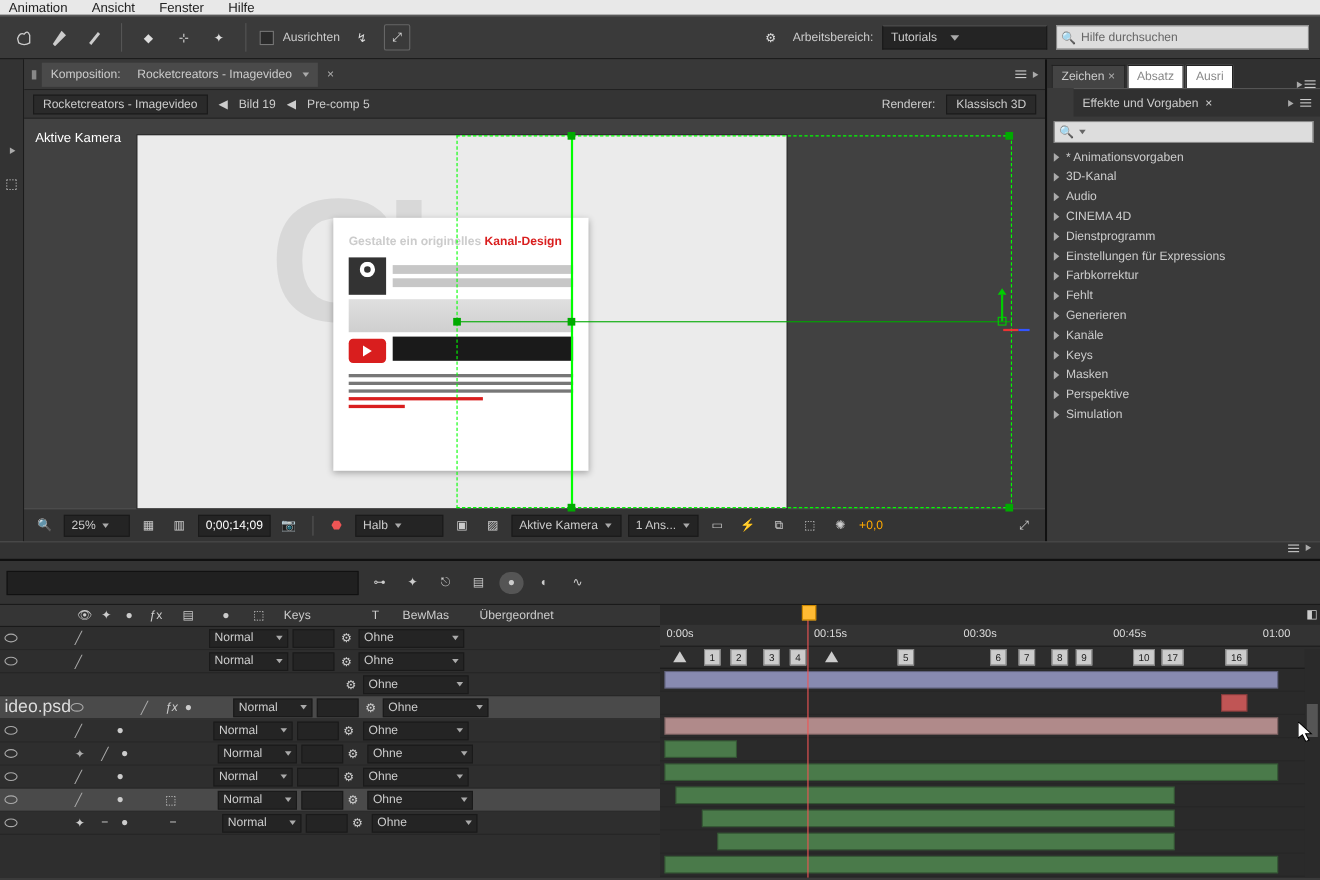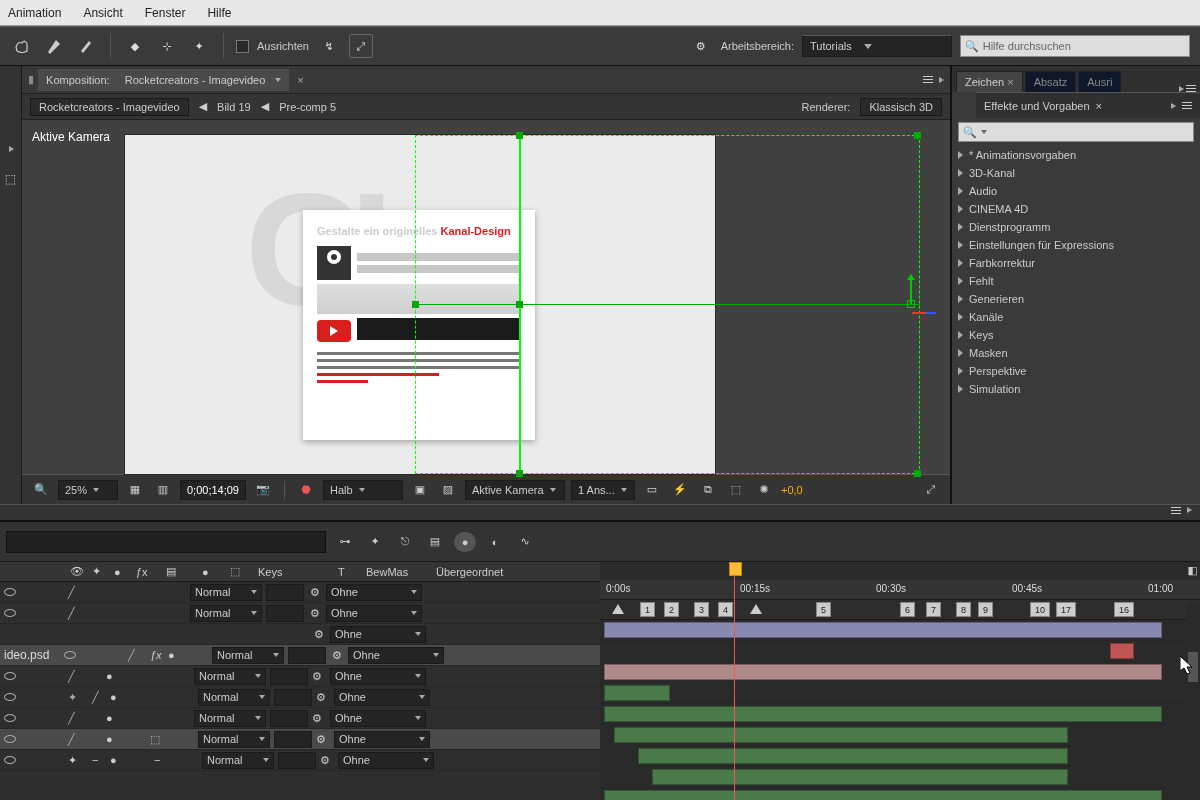--- a/index.html
+++ b/index.html
@@ -1,18 +1,18 @@
 <!DOCTYPE html>
 <html><head>
 <meta charset="utf-8">
 <style>
 * { margin:0; padding:0; box-sizing:border-box; font-family:Tahoma,Arial,sans-serif; font-size:11px; color:#ccc; }
 body { background:#3a3a3a; width:1200px; height:800px; overflow:hidden; user-select:none; }
 .row { display:flex; align-items:center; }
-.menubar { background:#e8e8e8; height:26px; padding:0 8px; gap:22px; display:flex; align-items:center; border-bottom:1px solid #999;}
+.menubar { background:#e8e8e8; height:14px; padding:0 8px; gap:22px; display:flex; align-items:center; border-bottom:1px solid #999;}
 .menubar span { color:#222; font-size:12px; }
 .toolbar { background:#3a3a3a; height:40px; padding:0 10px; gap:8px; display:flex; align-items:center; border-bottom:1px solid #101010; border-top:1px solid #5a5a5a;}
 .tbtn { width:24px; height:24px; display:flex; align-items:center; justify-content:center; color:#ddd; }
 .sep { width:1px; height:26px; background:#555; margin:0 4px; }
 .check { width:13px; height:13px; border:1px solid #777; background:#2a2a2a; display:inline-block; }
 .dropdown { background:#242424; border:1px solid #1a1a1a; border-top:1px solid #555; height:22px; display:flex; align-items:center; padding:0 7px; gap:6px; position:relative; }
 .dropdown::after { content:""; border-left:4px solid transparent; border-right:4px solid transparent; border-top:5px solid #aaa; margin-left:6px; }
 .search { background:#ddd; border:1px solid #888; height:22px; display:flex; align-items:center; padding:0 4px; gap:4px; color:#555; }
 .search span { color:#666; }
 .main { display:flex; height:438px; }
@@ -43,21 +43,21 @@
 .axis-x { position:absolute; width:24px; height:2px; }
 .axis-x .red { background:#e33; width:14px; height:2px; display:inline-block; }
 .axis-x .blue { background:#35f; width:10px; height:2px; display:inline-block; }
 .vp-footer { background:#343434; height:30px; display:flex; align-items:center; padding:0 8px; gap:6px; border-top:1px solid #555;}
 .dd-sm { background:#242424; border:1px solid #1a1a1a; height:20px; display:flex; align-items:center; padding:0 6px; font-size:11px; position:relative;}
 .dd-sm.arrow::after { content:""; border-left:3px solid transparent; border-right:3px solid transparent; border-top:4px solid #aaa; margin-left:6px; }
 .ibtn { width:22px; height:20px; display:flex; align-items:center; justify-content:center; }
 .side { width:248px; background:#3a3a3a; display:flex; flex-direction:column; }
 .ptabs { display:flex; background:#303030; height:26px; align-items:end; padding:0 4px; gap:2px;}
 .ptab { background:#444; padding:4px 8px; border:1px solid #222; border-bottom:none; }
-.ptab.dim { background:#0f172a; color:#888; }
+.ptab.dim { background:#ffffff; color:#888; }
 .panel-hdr { background:#303030; height:26px; display:flex; align-items:center; padding:0 8px; gap:6px; border-top:1px solid #555;margin-left:24px;}
 .efflist { flex:1; overflow:auto; background:#3a3a3a; }
 .effitem { display:flex; align-items:center; gap:6px; padding:3px 6px; }
 .tri { width:0; height:0; border-top:4px solid transparent; border-bottom:4px solid transparent; border-left:5px solid #aaa; }
 .timeline { height:290px; background:#303030; border-top:2px solid #101010; display:flex; flex-direction:column;}
 .tl-top { height:40px; display:flex; align-items:center; padding:0 6px; gap:8px; background:#333; border-bottom:1px solid #1a1a1a;}
 .tl-search { flex:0 0 320px; height:22px; background:#202020; border:1px solid #111; }
 .tl-body { flex:1; display:flex; overflow:hidden;}
 .tl-left { width:600px; background:#2e2e2e; display:flex; flex-direction:column;}
 .colh { display:flex; height:20px; align-items:center; background:#353535; border-bottom:1px solid #1a1a1a; font-size:10px; gap:10px; padding-left:70px;}
@@ -404,21 +404,21 @@
           <span style="width:34px;"></span>
           <span style="width:80px;"></span>
         <div style="width:74px;"></div>
           <span style="width:40px;"></span>
         <span style="width:14px;text-align:center;">⚙</span>
         <div class="dd-layer" style="width:96px;">
             <span>Ohne</span>
           </div>
       </div>
       <div class="lrow hl">
-        <span style="width:56px;color:#ddd;font-size:12px;">ideo.psd</span>
+        <span style="width:56px;color:#ddd;font-size:16px;">ideo.psd</span>
         <div class="sw-col">
             <span class="sw eye"></span>
           </div>
         <span style="width:18px;color:#aaa;">╱</span>
         <span style="width:14px;font-style:italic;">ƒx</span>
         <span style="width:40px;">●</span>
         <div class="dd-layer">
             <span>Normal</span>
           </div>
         <span class="tbk"></span>

